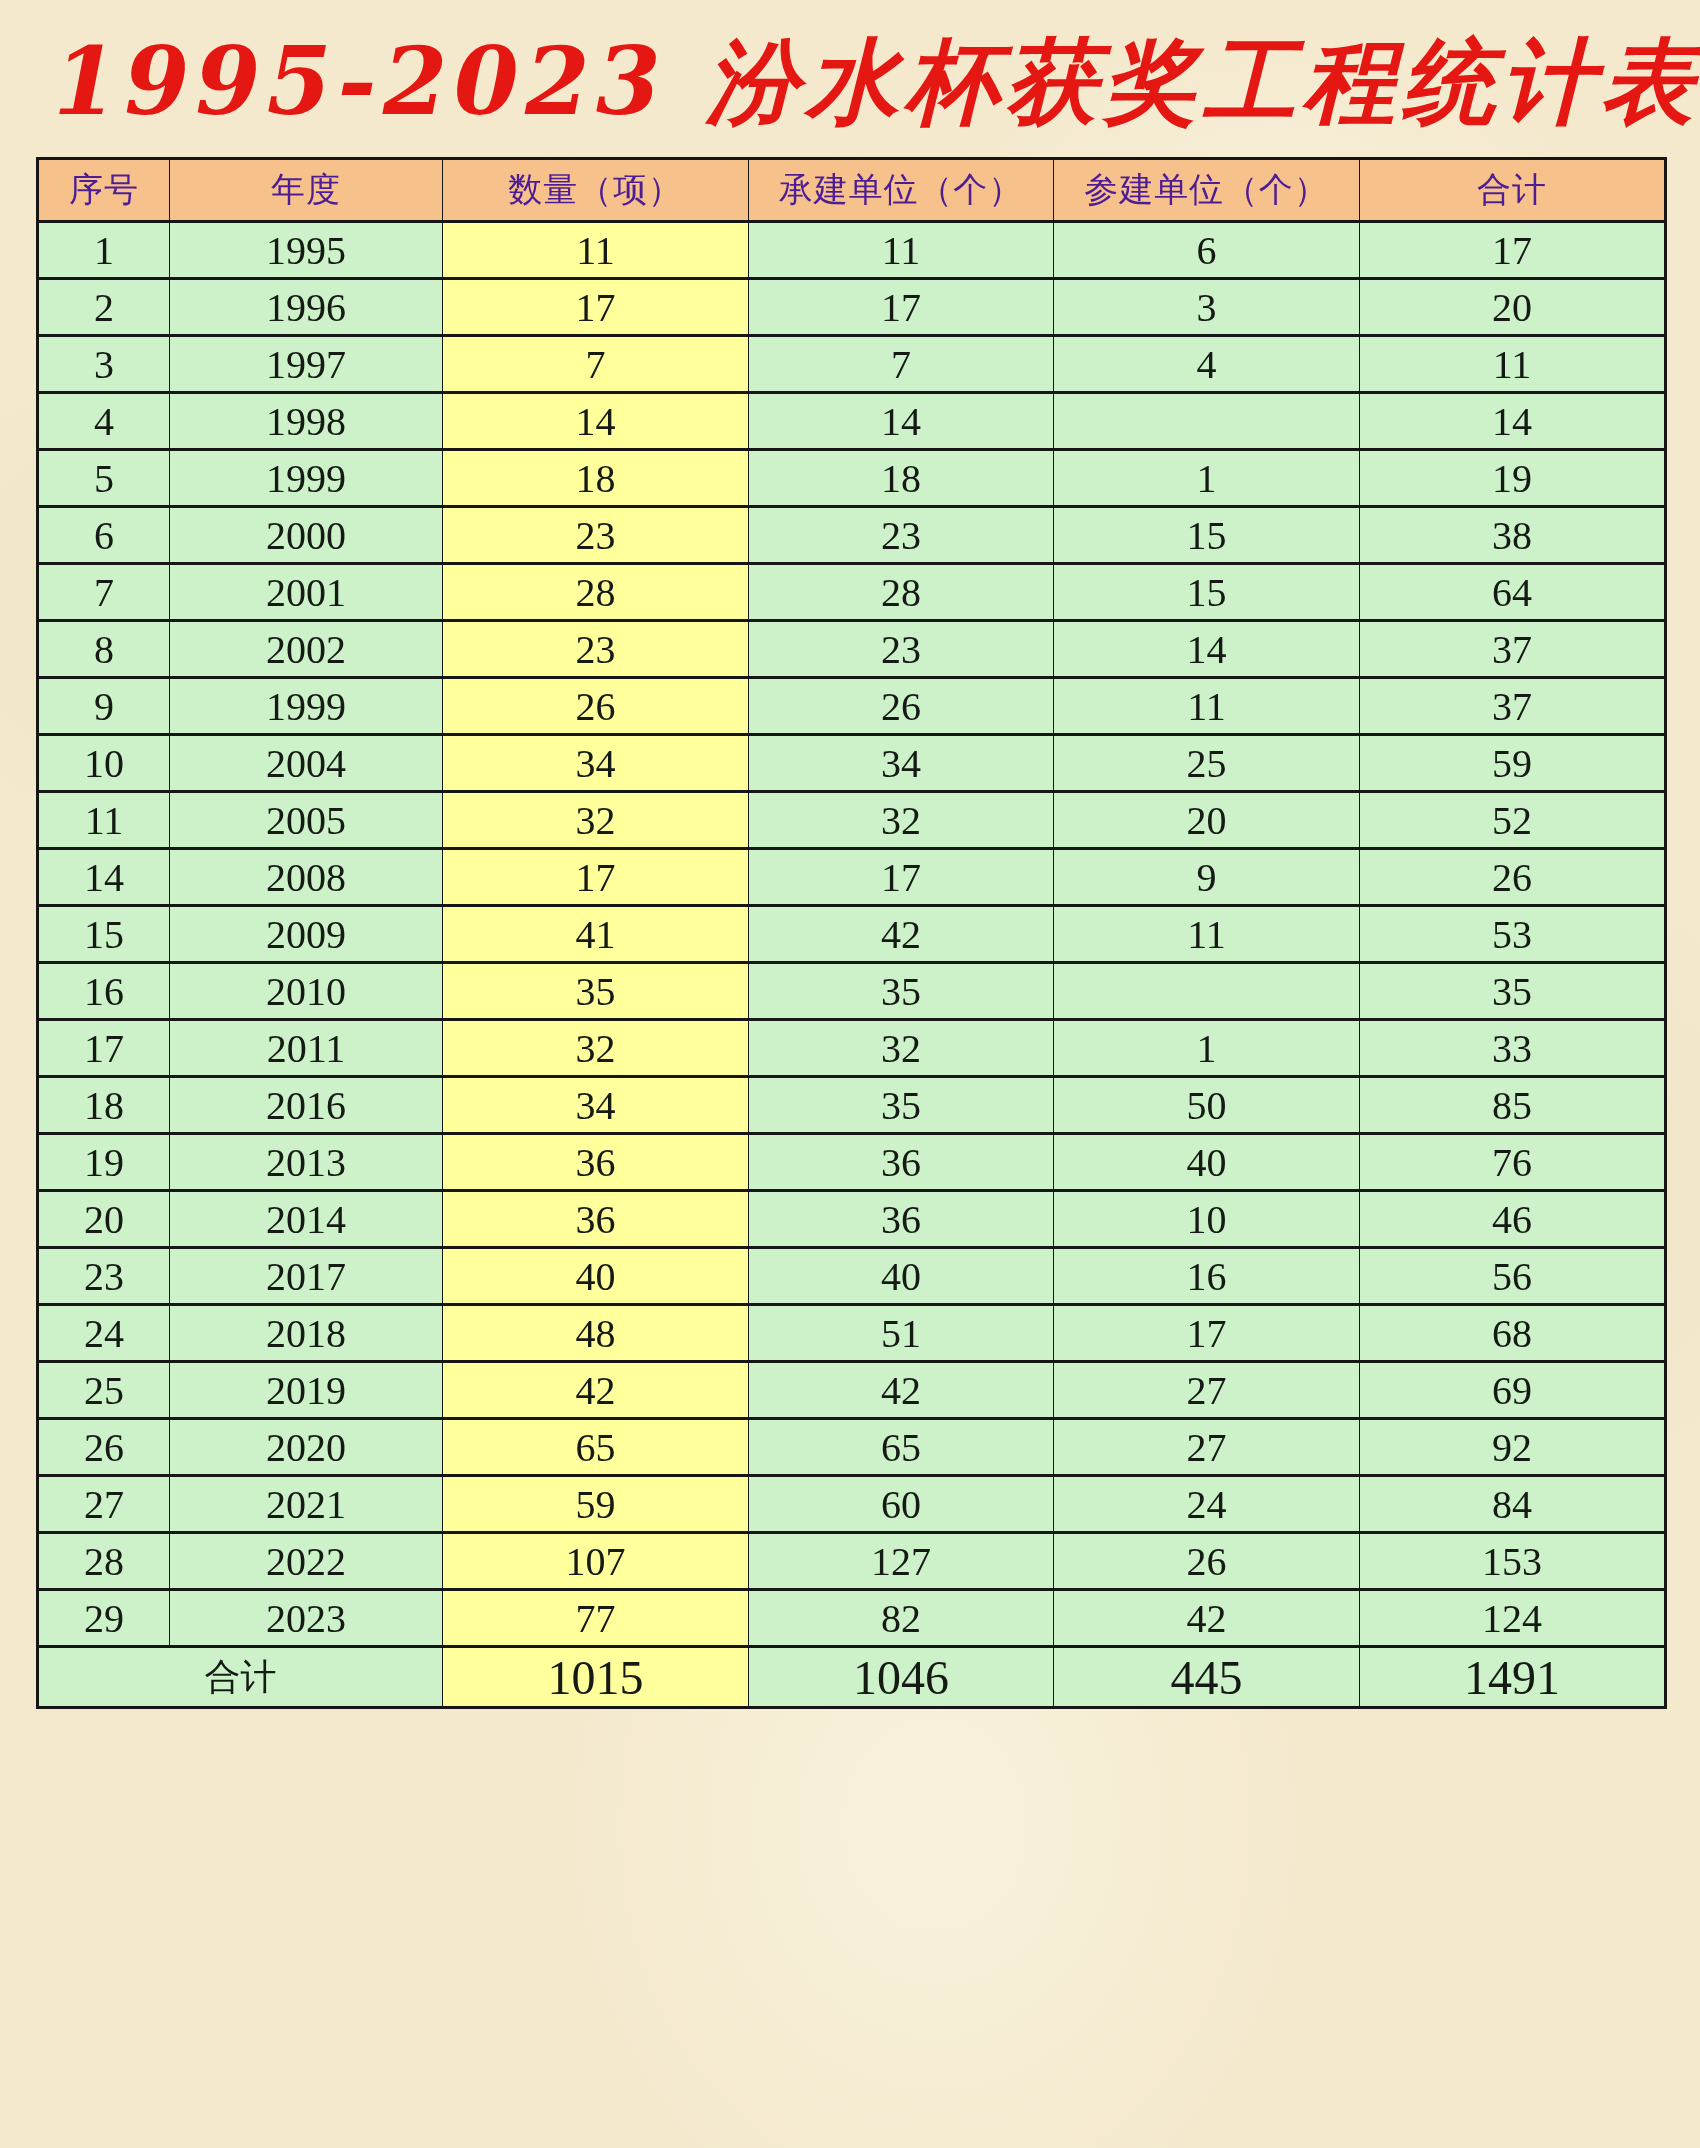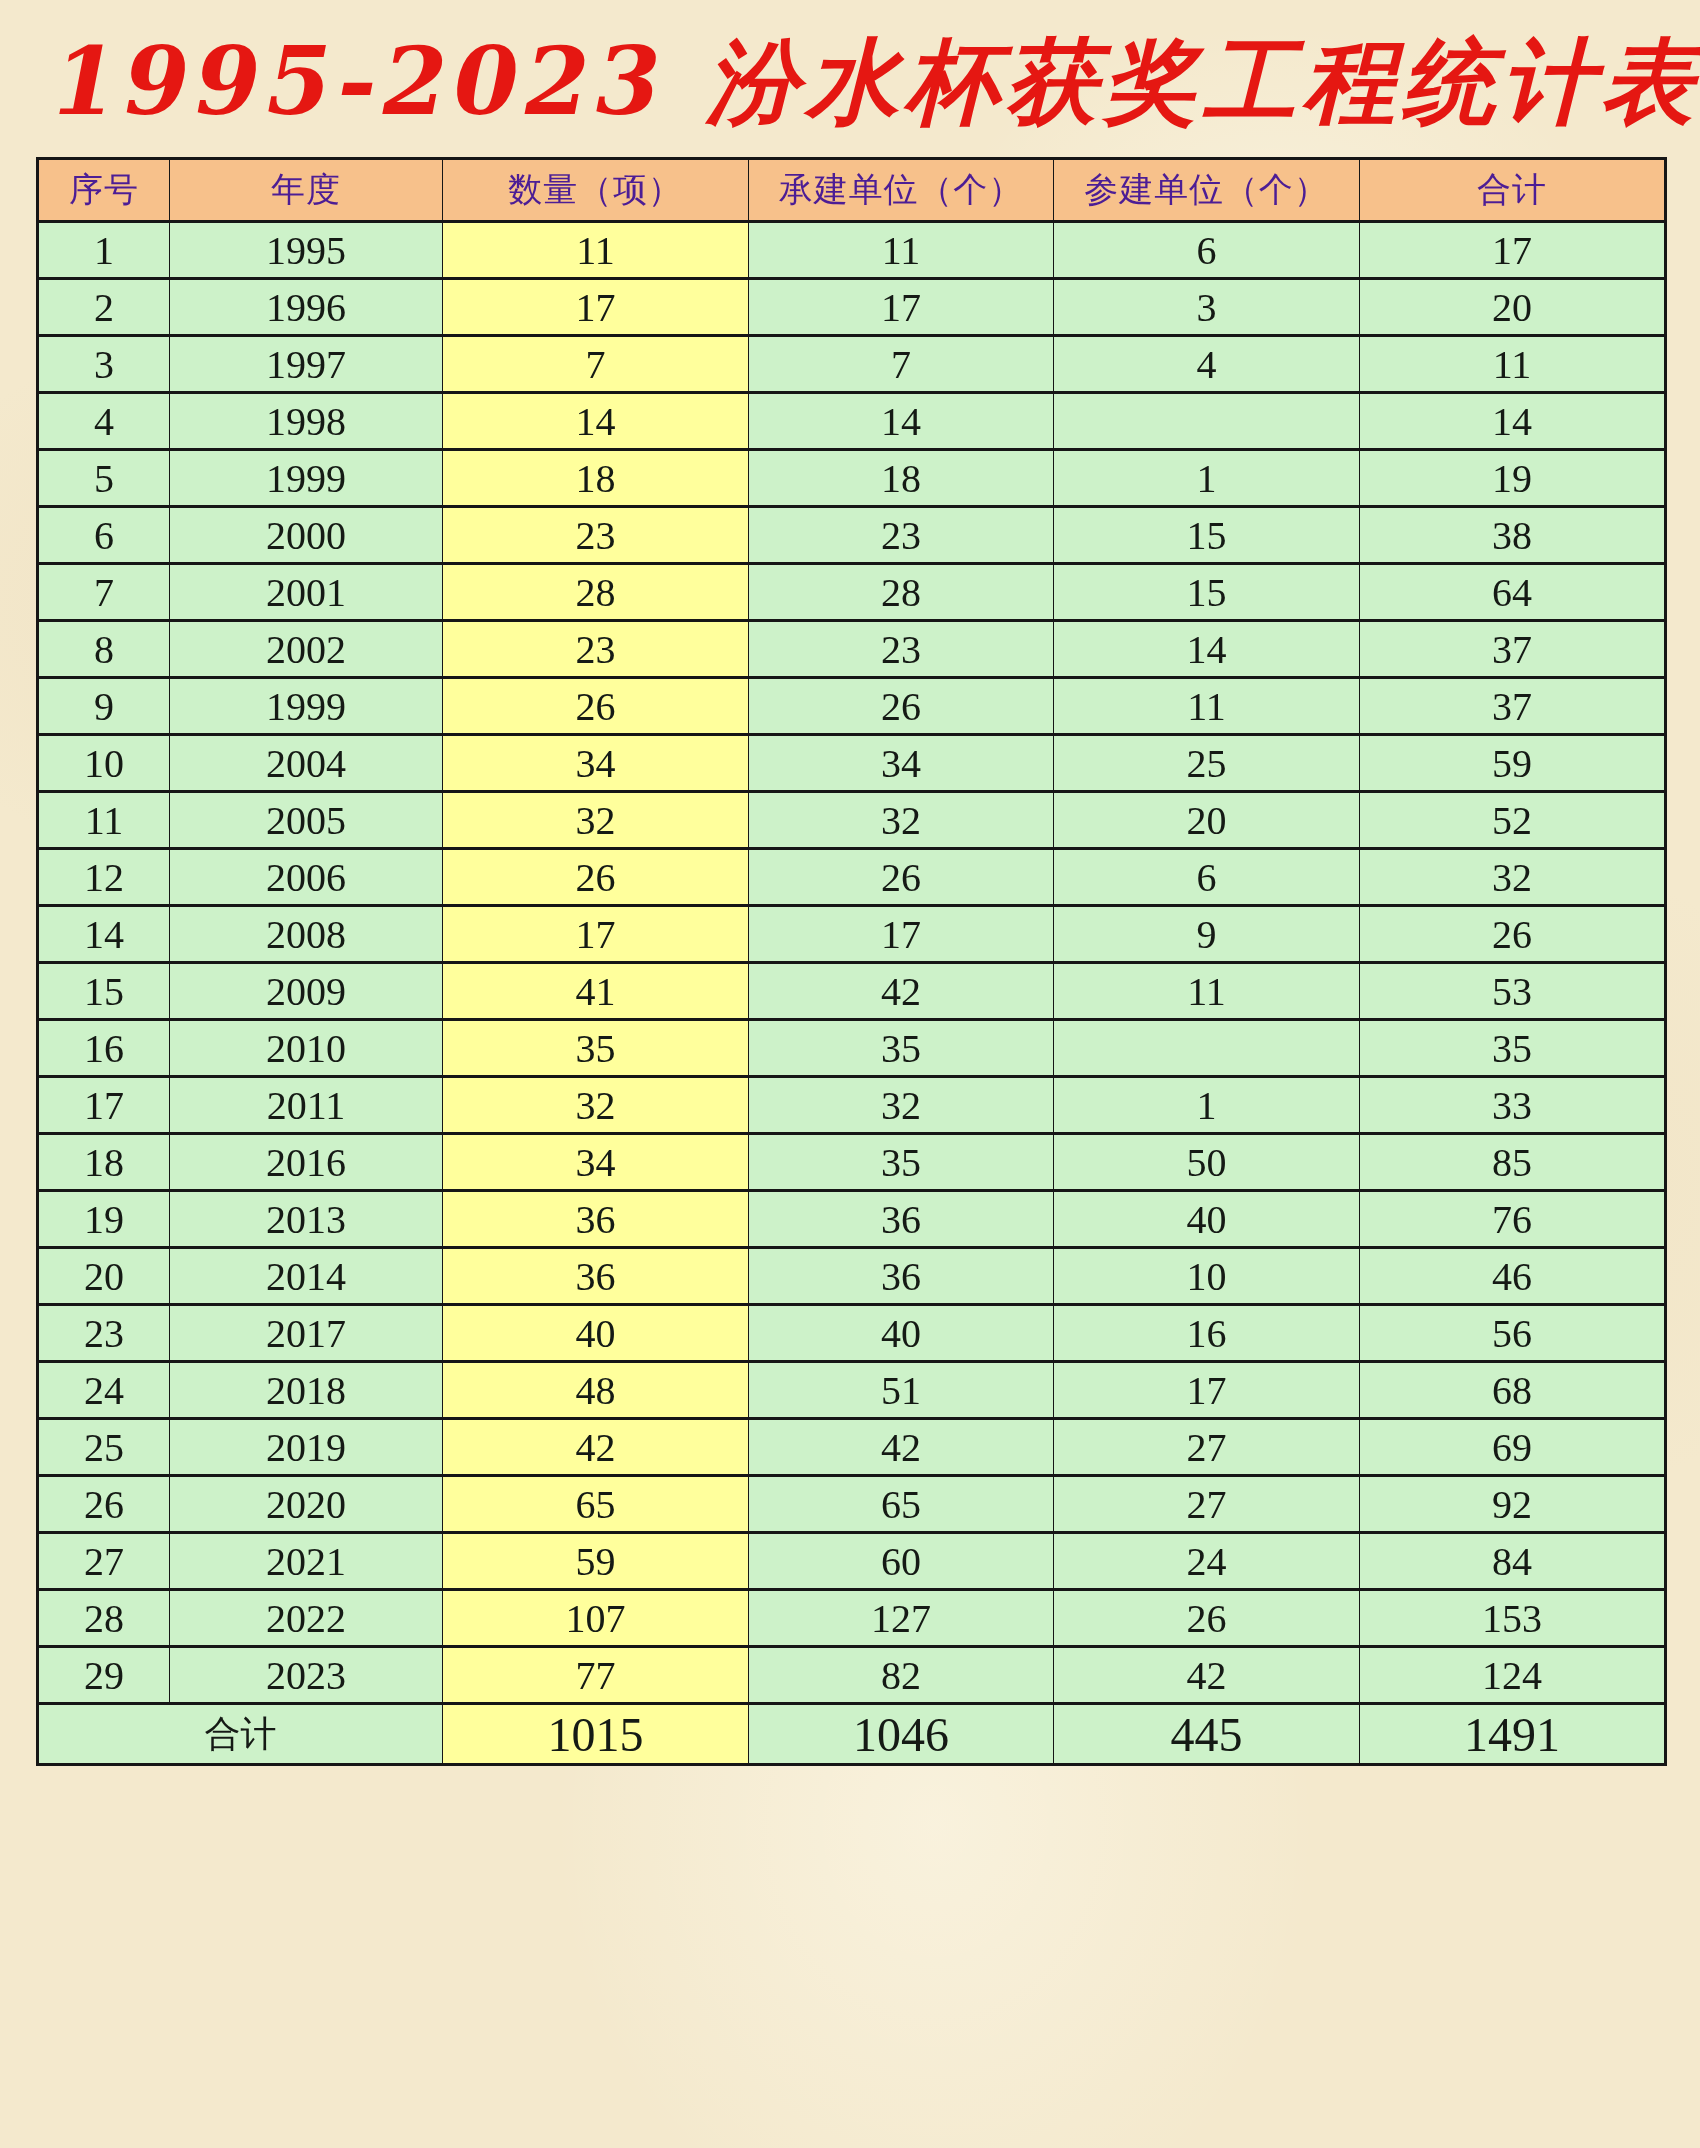--- a/index.html
+++ b/index.html
@@ -175,28 +175,20 @@
       </tr>
       <tr>
         <td>11</td>
         <td>2005</td>
         <td class="qty">32</td>
         <td>32</td>
         <td>20</td>
         <td>52</td>
       </tr>
       <tr>
-        <td>12</td>
-        <td>2006</td>
-        <td class="qty">26</td>
-        <td>26</td>
-        <td>6</td>
-        <td>32</td>
-      </tr>
-      <tr>
         <td>14</td>
         <td>2008</td>
         <td class="qty">17</td>
         <td>17</td>
         <td>9</td>
         <td>26</td>
       </tr>
       <tr>
         <td>15</td>
         <td>2009</td>

